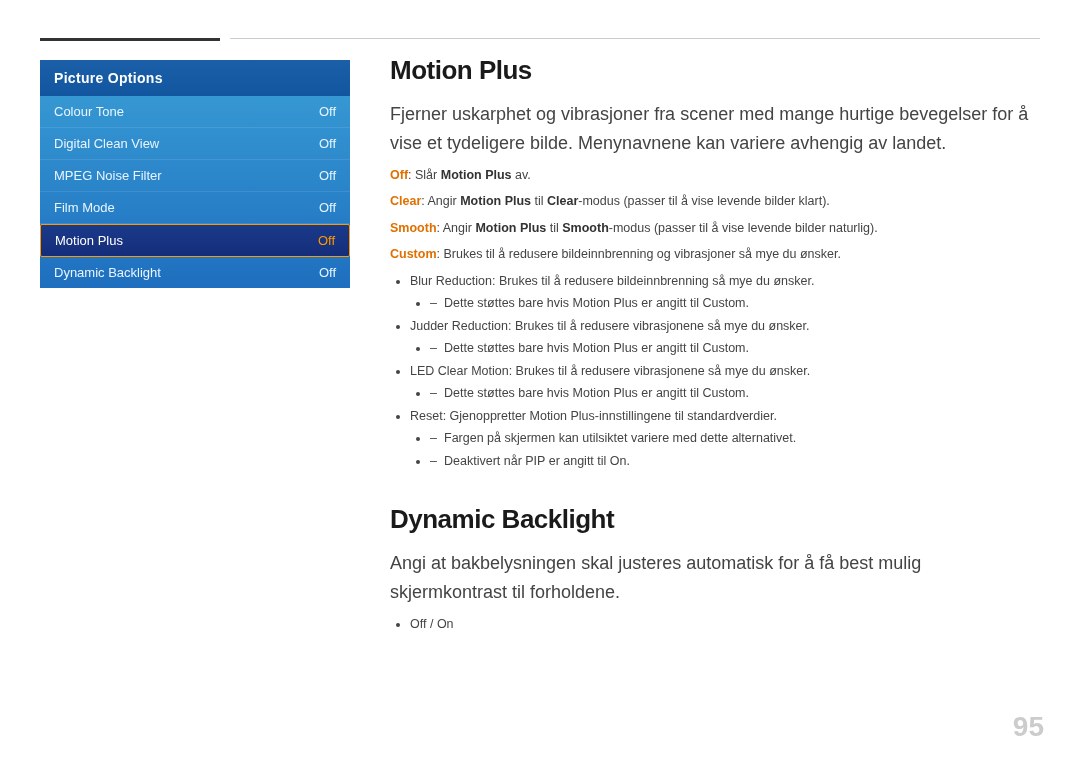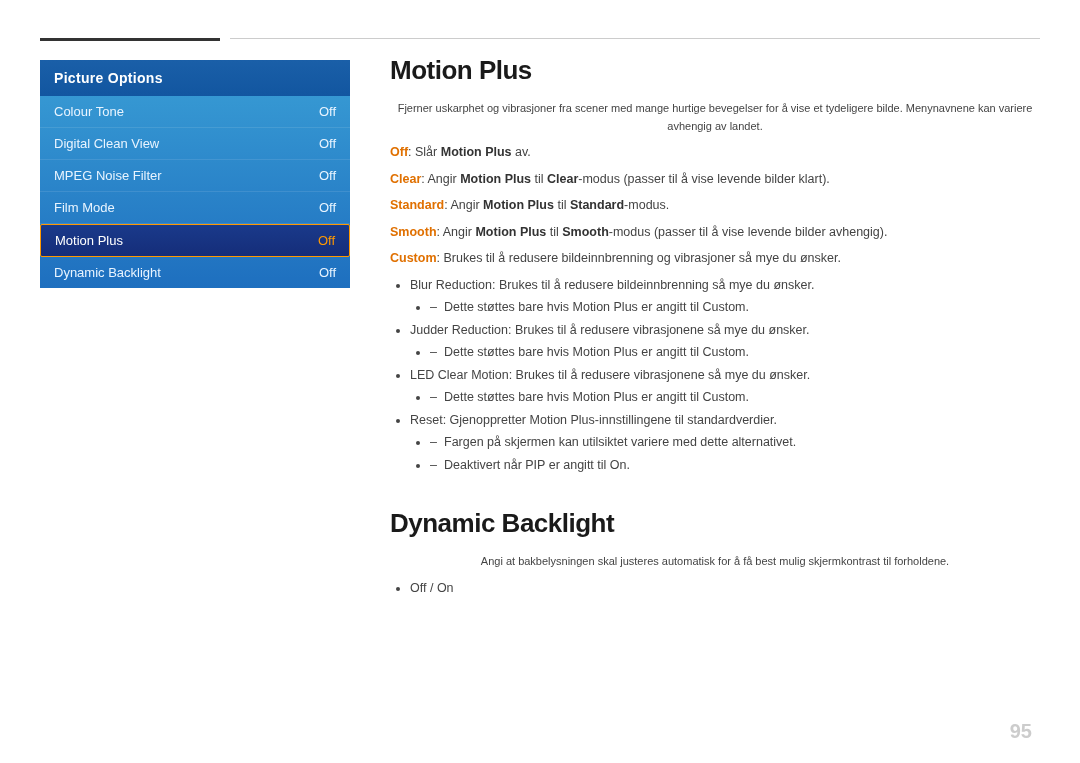--- a/index.html
+++ b/index.html
@@ -116,25 +116,24 @@
 
     .section-title {
       font-size: 26px;
       font-weight: bold;
       color: #1a1a1a;
       margin-bottom: 14px;
       letter-spacing: -0.5px;
     }
 
     .section-intro {
-      font-size: 11px;
+      font-size: 18px;
       color: #444;
       line-height: 1.6;
       margin-bottom: 6px;
-      text-align: center;
     }
 
     .section-body {
       font-size: 12.5px;
       color: #444;
       line-height: 1.8;
       margin-bottom: 4px;
     }
 
     .section-body span.bold {
@@ -180,22 +179,22 @@
     }
 
     .section-divider {
       height: 28px;
     }
 
     
     .page-number {
       position: absolute;
       bottom: 20px;
-      right: 48px;
-      font-size: 20px;
+      right: 36px;
+      font-size: 28px;
       color: #ccc;
       font-weight: bold;
     }
   </style>
 </head>
 <body>
 
 <div class="top-border-left"></div>
 <div class="top-border-right"></div>
 
@@ -237,24 +236,21 @@
 
   <p class="section-intro">Fjerner uskarphet og vibrasjoner fra scener med mange hurtige bevegelser for å vise et tydeligere bilde. Menynavnene kan variere avhengig av landet.</p>
 
   <p class="section-body">
     <span class="orange">Off</span><span>: Slår </span><span class="bold">Motion Plus</span><span> av.</span>
   </p>
   <p class="section-body">
     <span class="orange">Clear</span><span>: Angir </span><span class="bold">Motion Plus</span><span> til </span><span class="bold">Clear</span><span>-modus (passer til å vise levende bilder klart).</span>
   </p>
   <p class="section-body">
-    <span class="orange">Standard</span><span>: Angir </span><span class="bold">Motion Plus</span><span> til </span><span class="bold">Standard</span><span>-modus.</span>
-  </p>
-  <p class="section-body">
-    <span class="orange">Smooth</span><span>: Angir </span><span class="bold">Motion Plus</span><span> til </span><span class="bold">Smooth</span><span>-modus (passer til å vise levende bilder avhengig).</span>
+    <span class="orange">Smooth</span><span>: Angir </span><span class="bold">Motion Plus</span><span> til </span><span class="bold">Smooth</span><span>-modus (passer til å vise levende bilder naturlig).</span>
   </p>
   <p class="section-body">
     <span class="orange">Custom</span><span>: Brukes til å redusere bildeinnbrenning og vibrasjoner så mye du ønsker.</span>
   </p>
 
   <ul class="bullet-list">
     <li>
       <span class="bold">Blur Reduction</span><span>: Brukes til å redusere bildeinnbrenning så mye du ønsker.</span>
       <ul class="sub-bullet-list">
         <li>Dette støttes bare hvis <span class="bold">Motion Plus</span> er angitt til <span class="bold">Custom</span>.</li>

